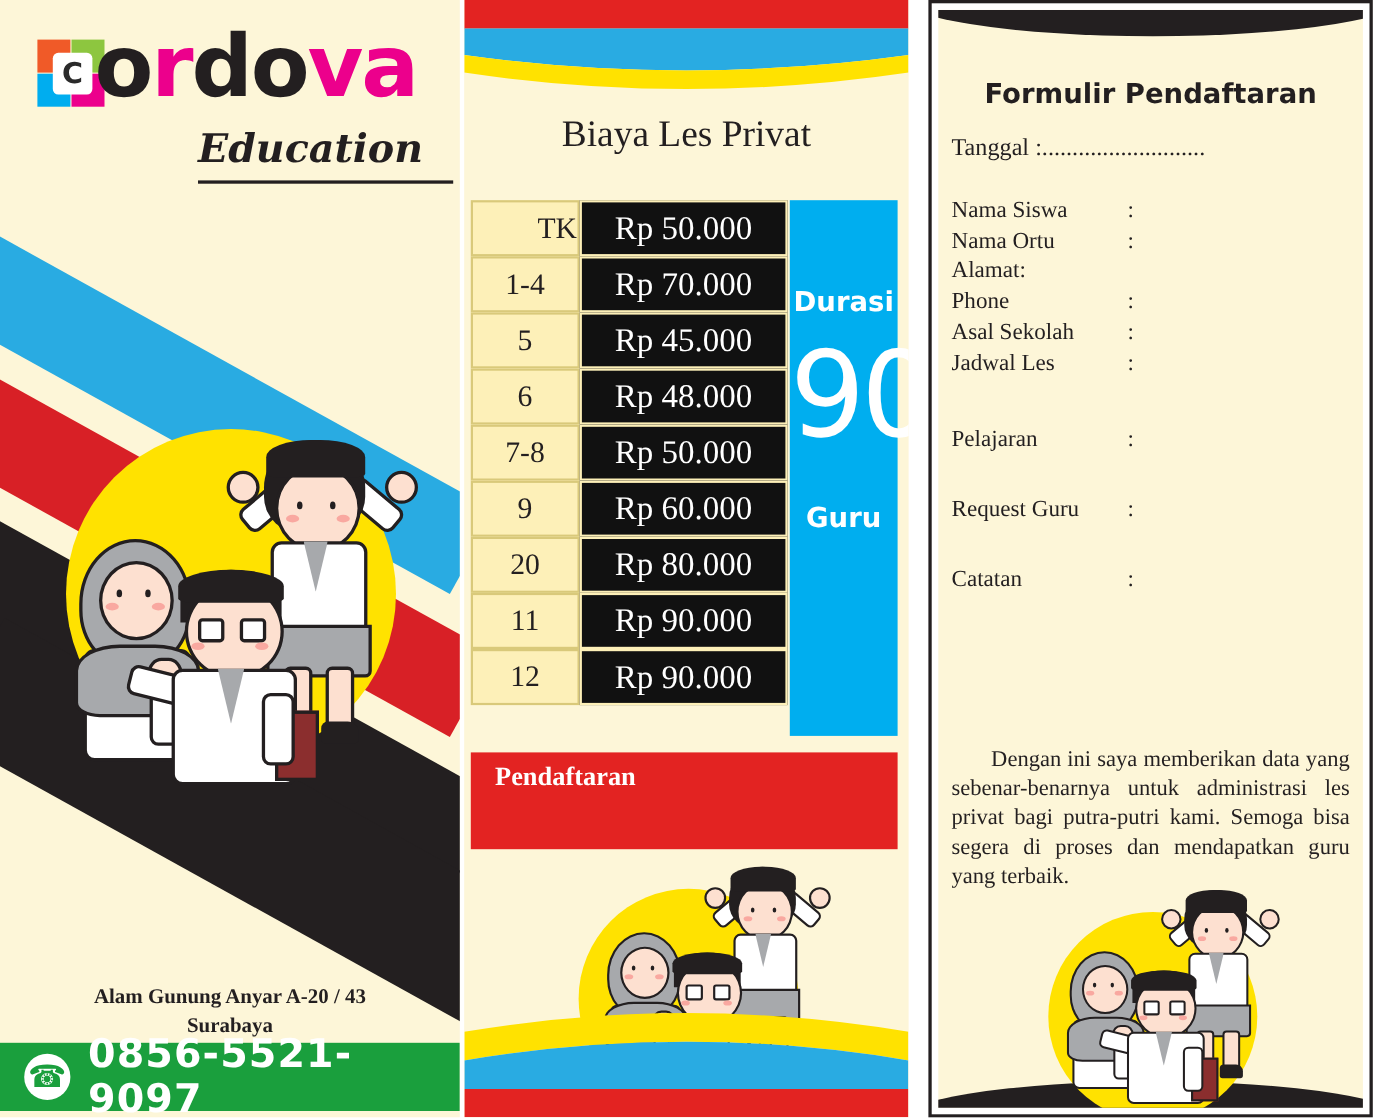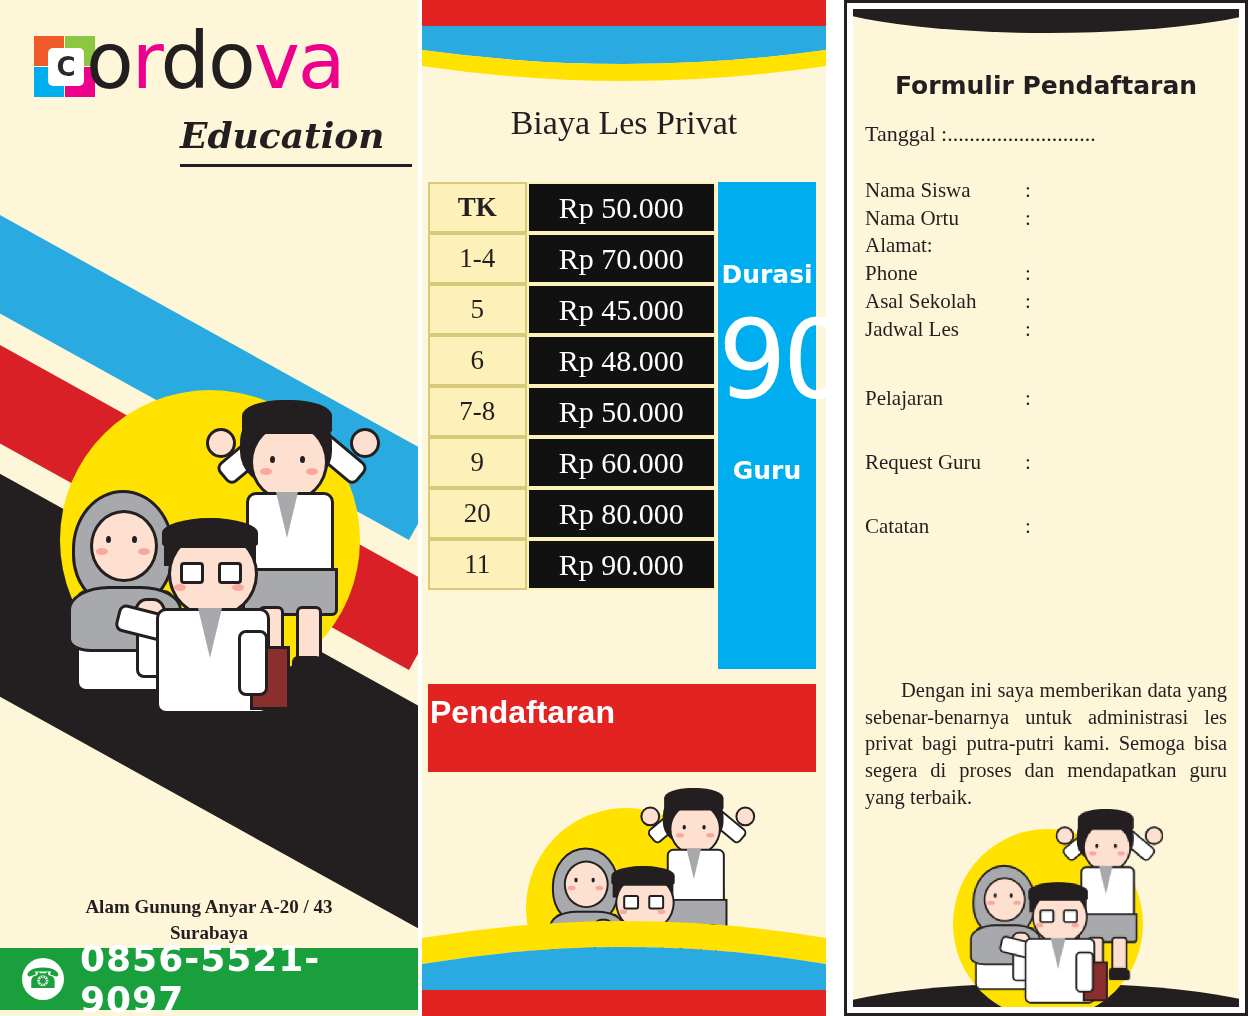--- a/index.html
+++ b/index.html
@@ -65,21 +65,21 @@
     font-weight: bold;
     font-size: 26px;
     color: #2a2a2a;
   }
   .logo-word {
     position: absolute;
     left: 56px;
     top: 0px;
     font-family: "DejaVu Sans", sans-serif;
     font-size: 78px;
-    font-weight: normal;
+    font-weight: bold;
     letter-spacing: -2px;
     line-height: 1;
   }
   .logo-word .o1 { color: #231f20; }
   .logo-word .r { color: #ec008c; }
   .logo-word .d { color: #231f20; }
   .logo-word .o2 { color: #231f20; }
   .logo-word .v { color: #ec008c; }
   .logo-word .a { color: #ec008c; }
   .logo-edu {
@@ -276,21 +276,21 @@
   }
   .grade-cell {
     width: 96px;
     background: #fdf0b8;
     border: 2px solid #d9c97a;
     text-align: center;
     font-family: "Liberation Serif", serif;
     font-size: 27px;
     color: #231f20;
   }
-  .grade-cell.tk { font-weight: bold; }
+  .grade-cell.tk { font-weight: normal; text-align: right; }
   .price-cell {
     width: 188px;
     background: #111111;
     border: 2px solid #fdf0b8;
     color: #ffffff;
     text-align: center;
     font-family: "Liberation Serif", serif;
     font-size: 30px;
     letter-spacing: 0px;
   }
@@ -329,24 +329,24 @@
     top: 684px;
     left: 6px;
     width: 388px;
     height: 88px;
     background: #e32322;
     color: #ffffff;
     box-sizing: border-box;
     padding-top: 10px;
   }
   .reg-title {
-    font-family: Liberation Sans, sans-serif;
-    font-weight: bold;
-    font-size: 32px;
-    padding-left: 2px;
+    font-family: Liberation Serif, serif;
+    font-weight: bold;
+    font-size: 24px;
+    padding-left: 22px;
   }
   .reg-sub {
     font-family: "DejaVu Sans", sans-serif;
     font-weight: bold;
     font-size: 25px;
     text-align: center;
     margin-top: 2px;
   }
   .mid-yellow-circle {
     position: absolute;
@@ -572,20 +572,24 @@
         <tr>
           <td class="grade-cell">9</td>
           <td class="price-cell">Rp 60.000</td>
         </tr>
         <tr>
           <td class="grade-cell">20</td>
           <td class="price-cell">Rp 80.000</td>
         </tr>
         <tr>
           <td class="grade-cell">11</td>
+          <td class="price-cell">Rp 90.000</td>
+        </tr>
+        <tr>
+          <td class="grade-cell">12</td>
           <td class="price-cell">Rp 90.000</td>
         </tr>
       </tbody>
     </table>
 
     <div class="durasi-box">
       <div class="durasi-label">Durasi</div>
       <div class="durasi-num">90</div>
       <div class="durasi-menit">Guru</div>
     </div>

